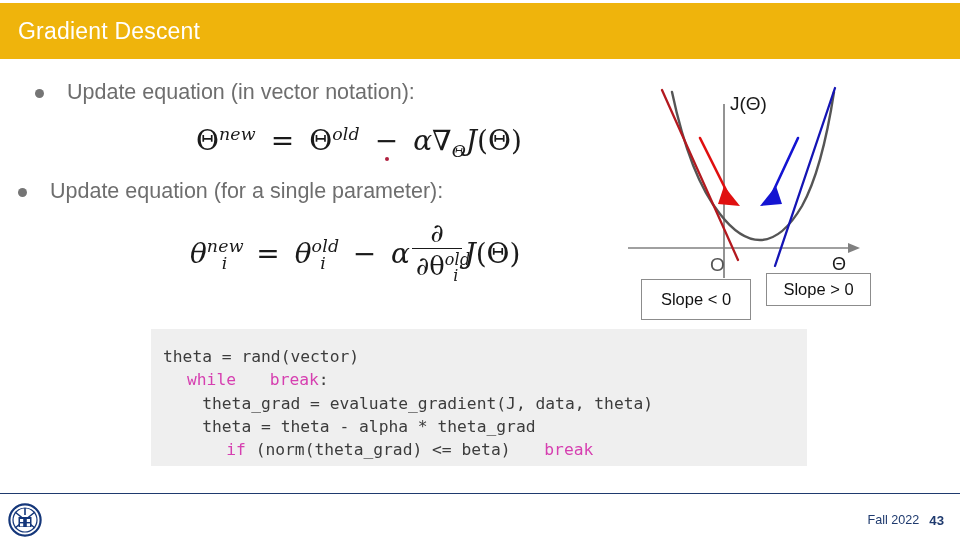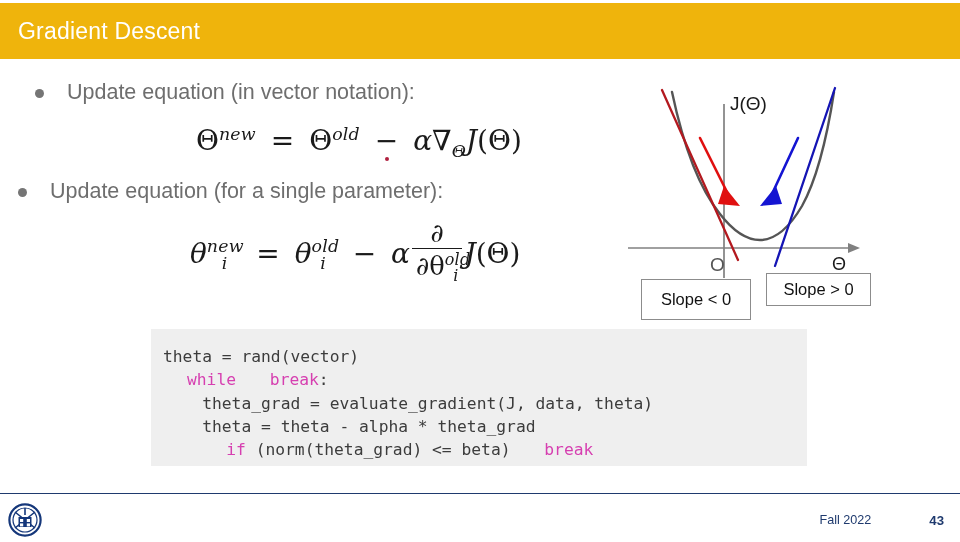--- a/index.html
+++ b/index.html
@@ -212,21 +212,21 @@
   #footer-meta {
     position: absolute;
     right: 16px;
     top: 513px;
     color: #1f3a6e;
     font-size: 12.6px;
     display: flex;
     gap: 10px;
     align-items: flex-start;
   }
-  #footer-slide-number { font-weight: bold; font-size: 13.2px; margin-left: 48px; }
+  #footer-slide-number { font-weight: bold; font-size: 13.2px; }
 </style>
 </head>
 <body>
 
 <div class="header-bar">
   <div class="header-title">Gradient Descent</div>
 </div>
 
 <div class="bullet-row" id="bullet-1">
   <span class="bullet-dot"></span>

